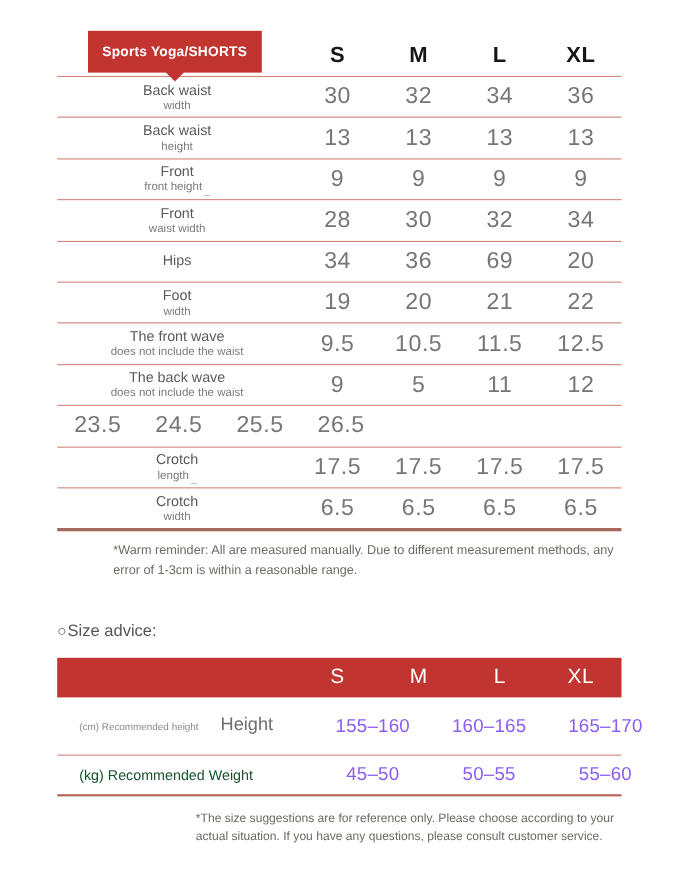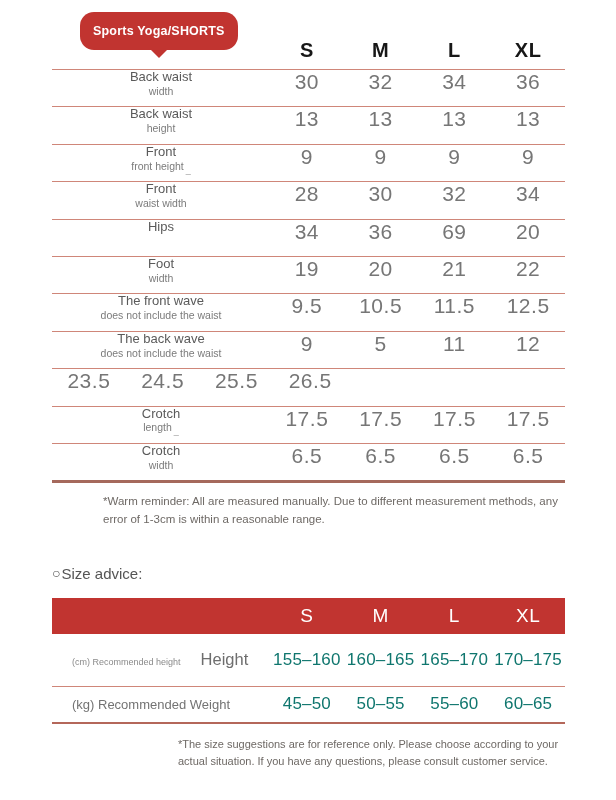--- a/index.html
+++ b/index.html
@@ -13,41 +13,41 @@
   }
   *{box-sizing:border-box;}
   html,body{margin:0;padding:0;}
   body{
     width:616px;height:800px;background:#fff;
     font-family:"Liberation Sans","DejaVu Sans",sans-serif;
     position:relative;overflow:hidden;
   }
   
   .badge{
-    position:absolute;left:80px;top:12px;
+    position:absolute;left:80px;top:28px;
     background:var(--red);color:#fff;
     font-size:12.5px;font-weight:700;
-    padding:12px 13px;letter-spacing:.2px;border-radius:14px;
+    padding:12px 13px;letter-spacing:.2px;
   }
   .badge .pointer{
     position:absolute;left:50%;bottom:-8px;transform:translateX(-50%);
     width:0;height:0;
     border-left:9px solid transparent;border-right:9px solid transparent;
     border-top:9px solid var(--red);
   }
   
   .top-table{margin-left:52px;width:513px;border-bottom:3px solid var(--line-dark);}
   .header-row{
     display:flex;align-items:flex-end;height:69px;padding-bottom:7px;
   }
   .col-label{width:218px;flex:0 0 218px;}
   .col-cell{width:73.75px;flex:0 0 73.75px;text-align:center;}
   .header-row .col-cell{font-size:20px;font-weight:700;color:#171717;letter-spacing:.5px;}
   .st-row{
-    display:flex;height:37.4px;
+    display:flex;align-items:center;height:37.4px;
     border-top:1px solid var(--line);
   }
   .st-label{width:218px;flex:0 0 218px;text-align:center;line-height:1.15;}
   .st-label-main{font-size:13px;color:var(--label);}
   .st-label-sub{font-size:10.5px;color:var(--sub);}
   .st-mark{font-size:9px;color:#9a9a9a;position:relative;top:3px;margin-left:2px;}
   .st-cell{
     width:73.75px;flex:0 0 73.75px;text-align:center;
     font-size:21px;color:var(--num);letter-spacing:.5px;
   }
@@ -60,30 +60,30 @@
   .advice-heading{
     margin:36px 0 0 52px;font-size:15px;font-weight:400;color:#555;
     display:flex;align-items:center;
   }
   .circle-icon{font-size:14px;margin-right:1px;color:#555;}
   .advice-table{margin:16px 0 0 52px;width:513px;border-bottom:2px solid #b4675a;}
   .adv-header{
     display:flex;align-items:center;height:36px;background:var(--red);
   }
   .adv-header .col-cell{font-size:19px;color:#fff;letter-spacing:.5px;}
-  .adv-row{display:flex;align-items:center;}
+  .adv-row{display:flex;align-items:center;gap:32px;}
   .adv-row-1{height:52px;}
   .adv-row-2{height:36px;border-top:1px solid var(--line);}
   .adv-label{width:218px;flex:0 0 218px;display:flex;align-items:baseline;padding-left:20px;}
   .adv-prefix{font-size:9px;color:#8a8a8a;margin-right:20px;white-space:nowrap;}
   .adv-main-1{font-size:16.5px;color:#6e6e6e;}
-  .adv-main-2{font-size:13px;color:#737373;}
+  .adv-main-2{font-size:13px;color:#14532d;}
   .adv-cell{
     width:73.75px;flex:0 0 73.75px;text-align:center;
-    font-size:17px;color:#0f766e;letter-spacing:.2px;
+    font-size:17px;color:#8b5cf6;letter-spacing:.2px;
   }
   .footer-note{
     margin:12px 12px 0 178px;width:392px;text-align:left;
     font-size:11px;line-height:1.55;color:var(--note);
   }
 </style>
 </head>
 <body>
 
 <div class="badge">

